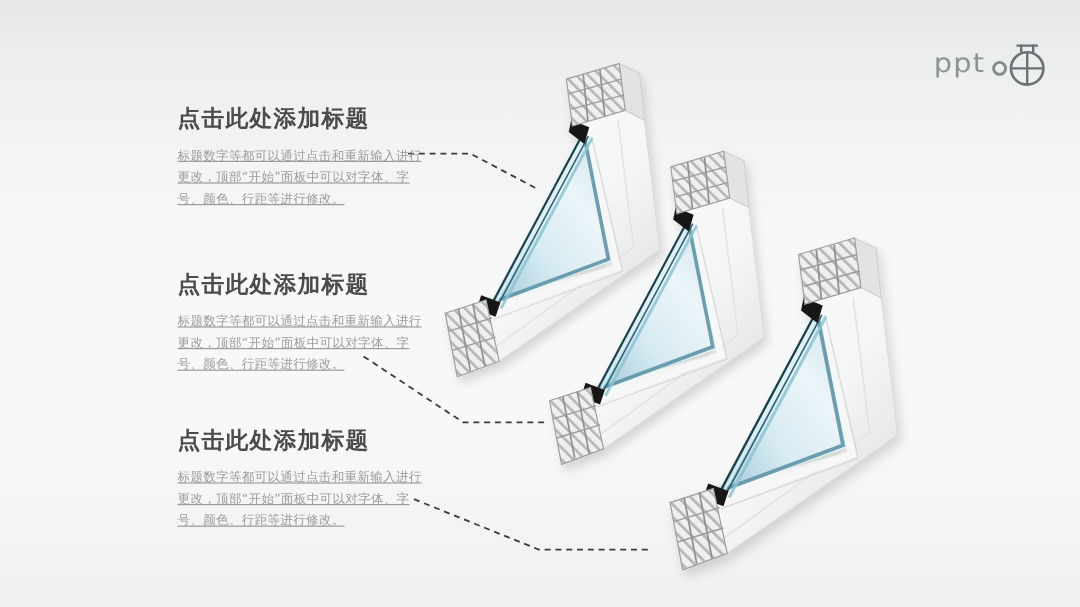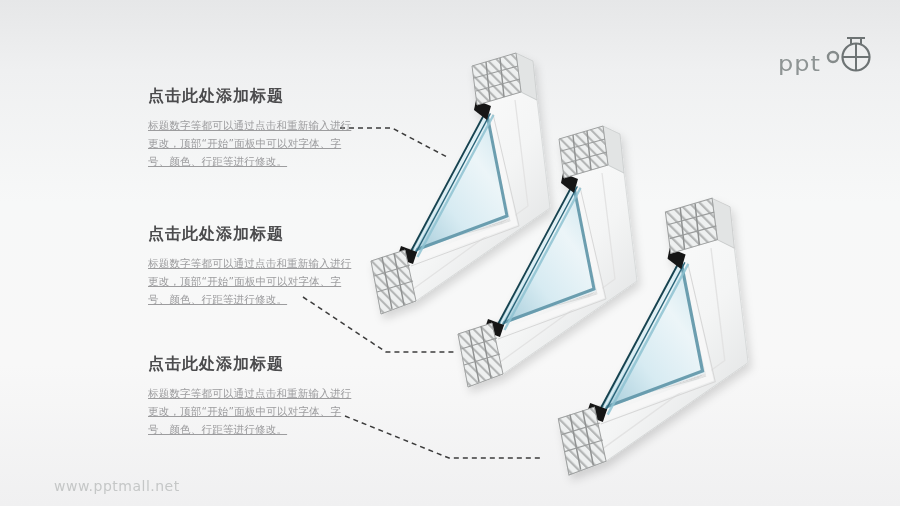--- a/index.html
+++ b/index.html
@@ -6,29 +6,29 @@
   .slide{
     position:relative;
     width:900px;height:506px;
     overflow:hidden;
     background:linear-gradient(180deg,#e6e7e8 0%,#eff0f1 14%,#f7f8f8 40%,#f8f8f8 72%,#f0f0f1 100%);
     font-family:"DejaVu Sans","Liberation Sans",sans-serif;
   }
   .art{position:absolute;left:0;top:0;width:900px;height:506px;}
   .block{position:absolute;left:148px;width:215px;}
   .block .title{
-    font-size:16px;font-weight:bold;color:#4b4b4d;
+    font-size:19px;font-weight:bold;color:#4b4b4d;
     letter-spacing:1px;margin:0 0 9px 0;
     font-family:"DejaVu Sans","Liberation Sans",sans-serif;
   }
   .block .body{font-size:10.5px;color:#9c9c9e;letter-spacing:.2px;}
   .block .body span{display:block;line-height:18px;white-space:nowrap;text-decoration:underline;}
   .logo{
     position:absolute;right:26px;top:30px;
-    display:flex;align-items:flex-end;gap:5px;color:#8e9494;
+    display:flex;align-items:center;gap:5px;color:#8e9494;
   }
   .logo-text{font-size:24px;letter-spacing:1px;line-height:1;transform:scaleY(.92);}
   .watermark{
     position:absolute;left:54px;bottom:12px;
     font-size:14px;color:#c5c7c7;letter-spacing:.5px;
   }
 </style>
 </head>
 <body>
 
@@ -138,15 +138,14 @@
       <circle cx="7" cy="27" r="5" fill="none" stroke="#858b8b" stroke-width="2.4"></circle>
       <circle cx="30" cy="27" r="13.5" fill="none" stroke="#6d7374" stroke-width="2.2"></circle>
       <line x1="30" y1="13.5" x2="30" y2="40.5" stroke="#6d7374" stroke-width="2"></line>
       <line x1="16.5" y1="27" x2="43.5" y2="27" stroke="#6d7374" stroke-width="2"></line>
       <line x1="21" y1="8" x2="39" y2="8" stroke="#6d7374" stroke-width="2"></line>
       <line x1="25" y1="7" x2="25" y2="15" stroke="#6d7374" stroke-width="2"></line>
       <line x1="35" y1="7" x2="35" y2="15" stroke="#6d7374" stroke-width="2"></line>
     </svg>
   </div>
 
-  <div class="watermark">www.pptmall.net</div>
 
 </div>
 
 </body></html>

